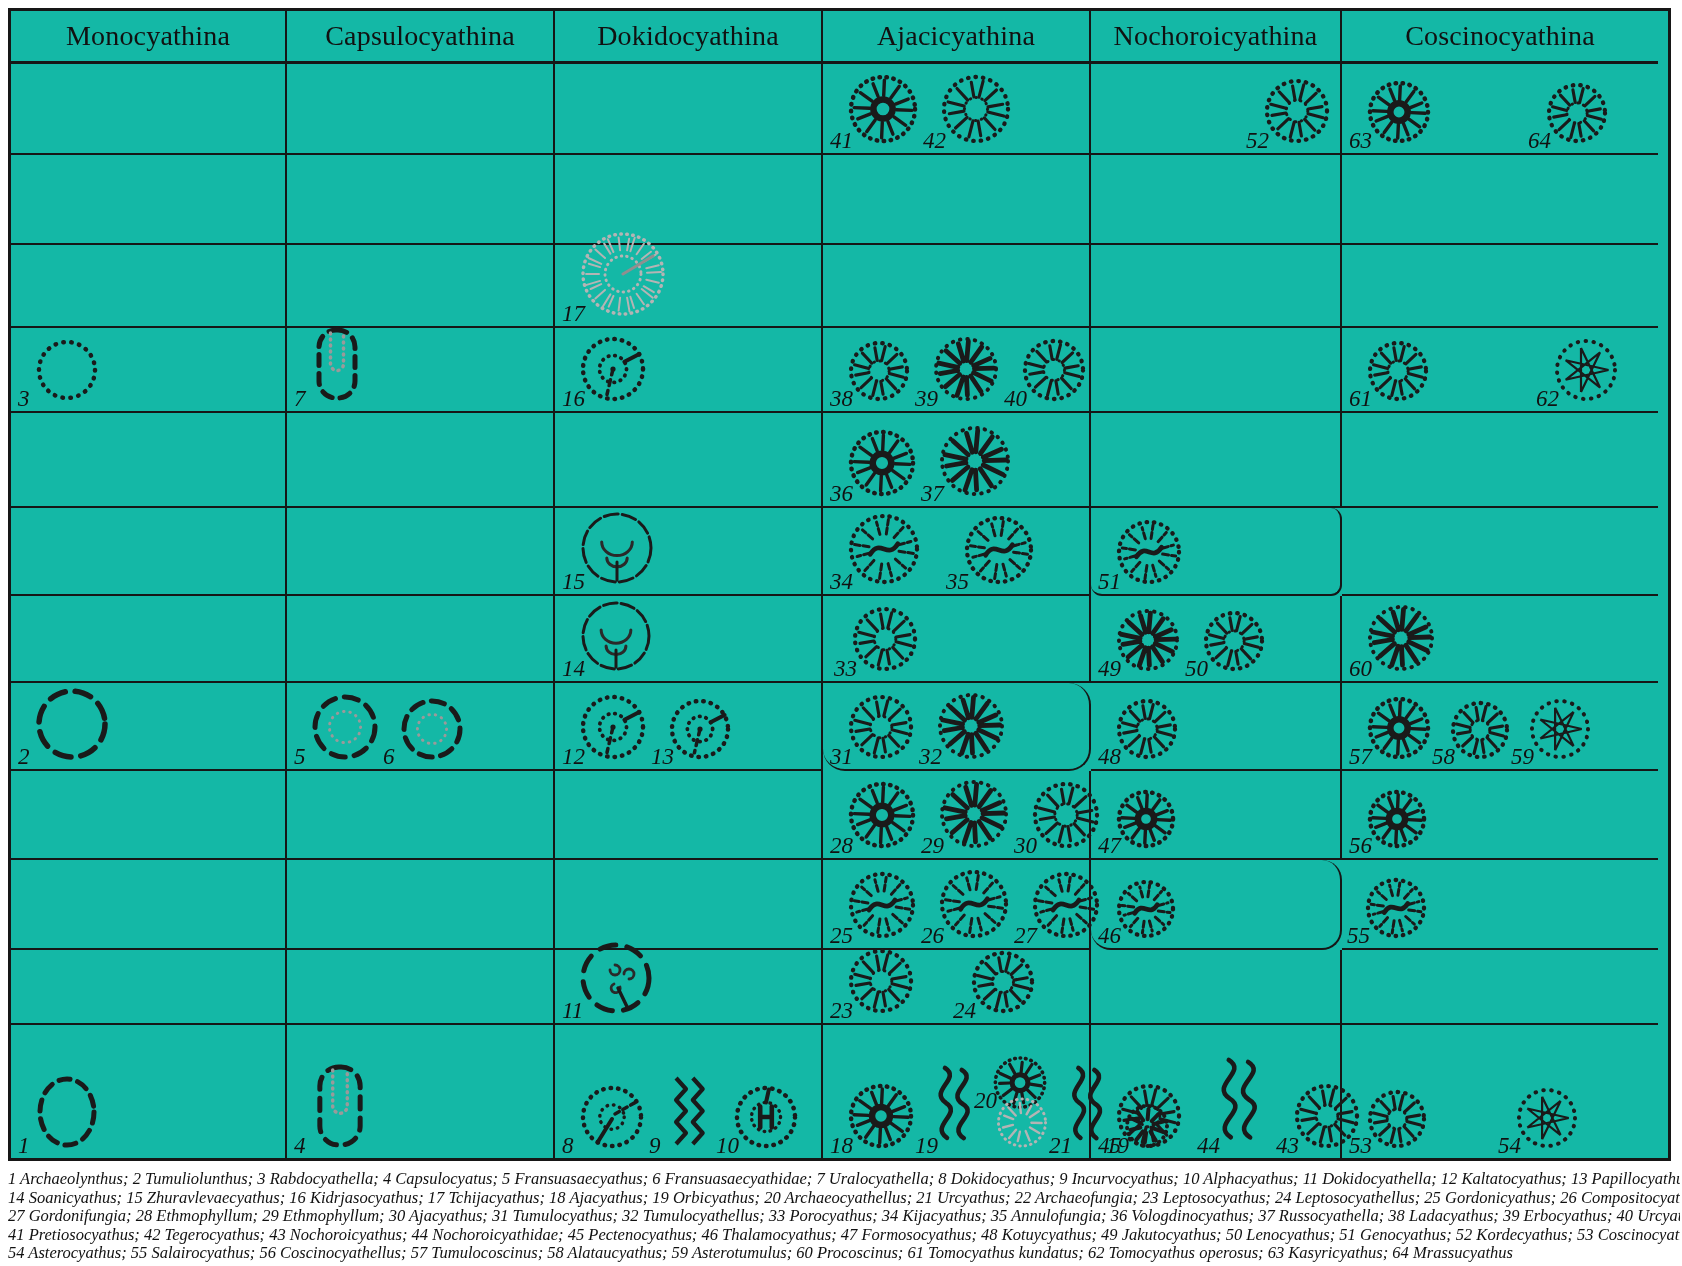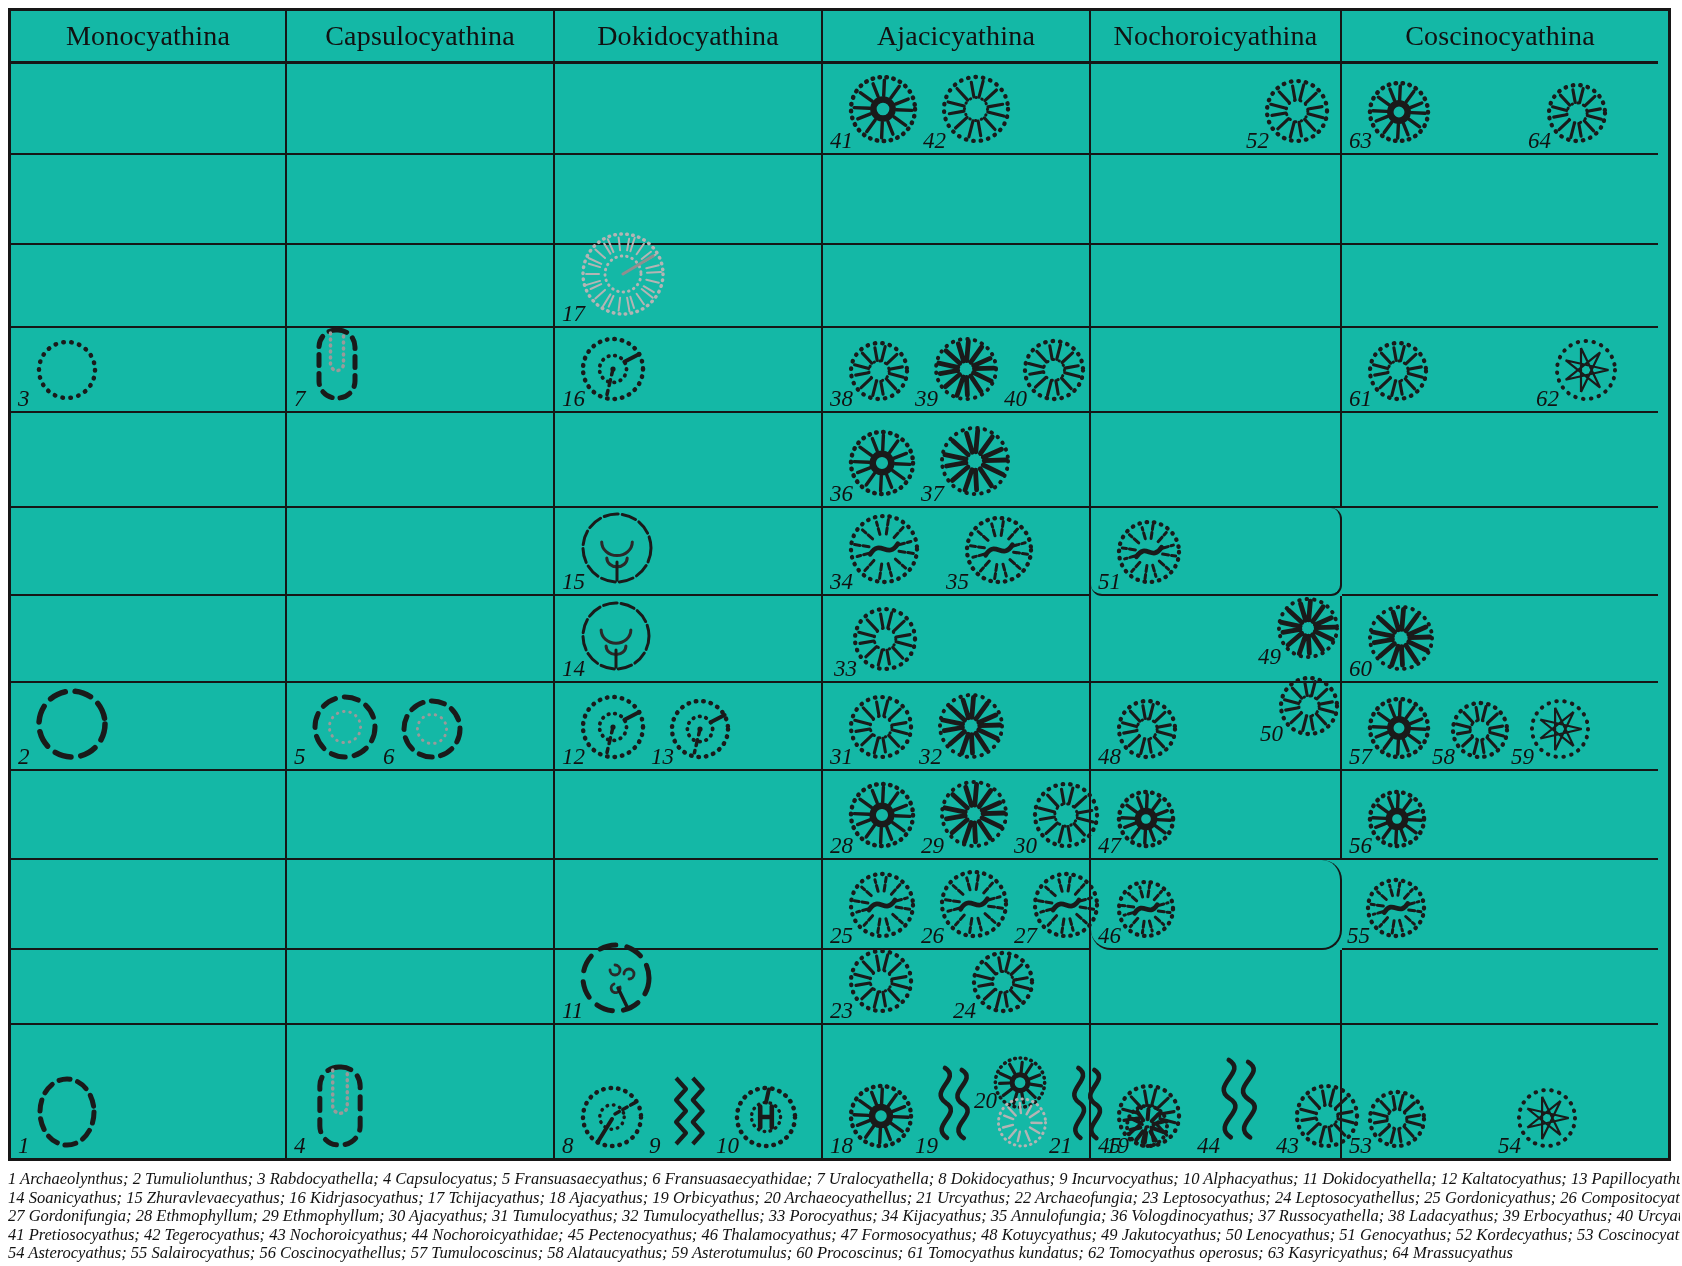--- a/index.html
+++ b/index.html
@@ -307,21 +307,21 @@
           <span>
             <svg width="66" height="66" viewBox="0 0 66 66" xmlns="http://www.w3.org/2000/svg">
               <circle cx="33" cy="33" r="30" fill="none" stroke="#1a1a1a" stroke-width="4.3" stroke-linecap="round" stroke-dasharray="0.5 7"></circle>
               <path d="M44.0 35.8L59.2 39.7M40.7 41.4L50.8 52.2M35.0 44.2L37.4 58.0M30.2 44.0L26.3 59.2M24.6 40.7L13.8 50.8M21.8 35.0L8.0 37.4M22.0 30.2L6.8 26.3M25.3 24.6L15.2 13.8M31.0 21.8L28.6 8.0M35.8 22.0L39.7 6.8M41.4 25.3L52.2 15.2M44.2 31.0L58.0 28.6" stroke="#1a1a1a" stroke-width="3.1" fill="none" stroke-linecap="round"></path>
               <circle cx="33" cy="33" r="10.799999999999999" fill="none" stroke="#1a1a1a" stroke-width="3" stroke-linecap="round" stroke-dasharray="0.5 5.5"></circle>
             </svg>
           </span>
           <span class="num">33</span>
         </div>
       </div>
-      <div class="cell" style="padding-left: 8px; gap: 6px; flex-direction: column;">
+      <div class="cell" style="padding-left: 8px; gap: 6px;">
         <div class="item">
           <span>
             <svg width="64" height="64" viewBox="0 0 64 64" xmlns="http://www.w3.org/2000/svg">
               <circle cx="32" cy="32" r="29" fill="none" stroke="#1a1a1a" stroke-width="4" stroke-linecap="round" stroke-dasharray="0.5 7"></circle>
               <path d="M39.3 35.5L56.3 43.7M36.5 38.8L46.5 53.8M32.4 40.1L33.4 57.3M29.4 39.7L23.3 57.5M25.8 37.3L12.1 49.0M24.0 33.4L7.0 36.4M24.1 30.3L5.6 26.4M26.0 26.5L12.7 14.3M29.6 24.2L24.6 7.7M32.7 23.9L34.4 5.1M36.7 25.4L47.2 10.7M39.4 28.7L55.2 21.7M40.1 31.7L59.0 31.1" stroke="#1a1a1a" stroke-width="4.8" fill="none" stroke-linecap="round"></path>
             </svg>
           </span>
           <span class="num">49</span>
         </div>
         <div class="item">
@@ -395,21 +395,21 @@
               <circle cx="31" cy="31" r="28" fill="none" stroke="#1a1a1a" stroke-width="4.5" stroke-linecap="round" stroke-dasharray="0.5 7"></circle>
               <circle cx="31" cy="31" r="12.6" fill="none" stroke="#1a1a1a" stroke-width="3.8" stroke-linecap="round" stroke-dasharray="0.5 6"></circle>
               <circle cx="31" cy="31" r="2.6" fill="#1a1a1a"></circle>
               <path d="M41.6 24.3L55.6 17.0" stroke="#1a1a1a" stroke-width="4" stroke-linecap="round"></path>
               <path d="M31.0 31.0L25.4 54.8" stroke="#1a1a1a" stroke-width="3.5" stroke-dasharray="6 5" stroke-linecap="round"></path>
             </svg>
           </span>
           <span class="num">13</span>
         </div>
       </div>
-      <div class="cell" style="padding-left: 8px; gap: 6px;">
+      <div class="cell" style="padding-left: 8px; gap: 6px; border-radius: 22px;">
         <div class="item">
           <span>
             <svg width="66" height="66" viewBox="0 0 66 66" xmlns="http://www.w3.org/2000/svg">
               <circle cx="33" cy="33" r="30" fill="none" stroke="#1a1a1a" stroke-width="4.3" stroke-linecap="round" stroke-dasharray="0.5 7"></circle>
               <path d="M44.0 35.8L59.2 39.7M40.7 41.4L50.8 52.2M35.0 44.2L37.4 58.0M30.2 44.0L26.3 59.2M24.6 40.7L13.8 50.8M21.8 35.0L8.0 37.4M22.0 30.2L6.8 26.3M25.3 24.6L15.2 13.8M31.0 21.8L28.6 8.0M35.8 22.0L39.7 6.8M41.4 25.3L52.2 15.2M44.2 31.0L58.0 28.6" stroke="#1a1a1a" stroke-width="3.1" fill="none" stroke-linecap="round"></path>
               <circle cx="33" cy="33" r="10.799999999999999" fill="none" stroke="#1a1a1a" stroke-width="3" stroke-linecap="round" stroke-dasharray="0.5 5.5"></circle>
             </svg>
           </span>
           <span class="num">31</span>
         </div>

